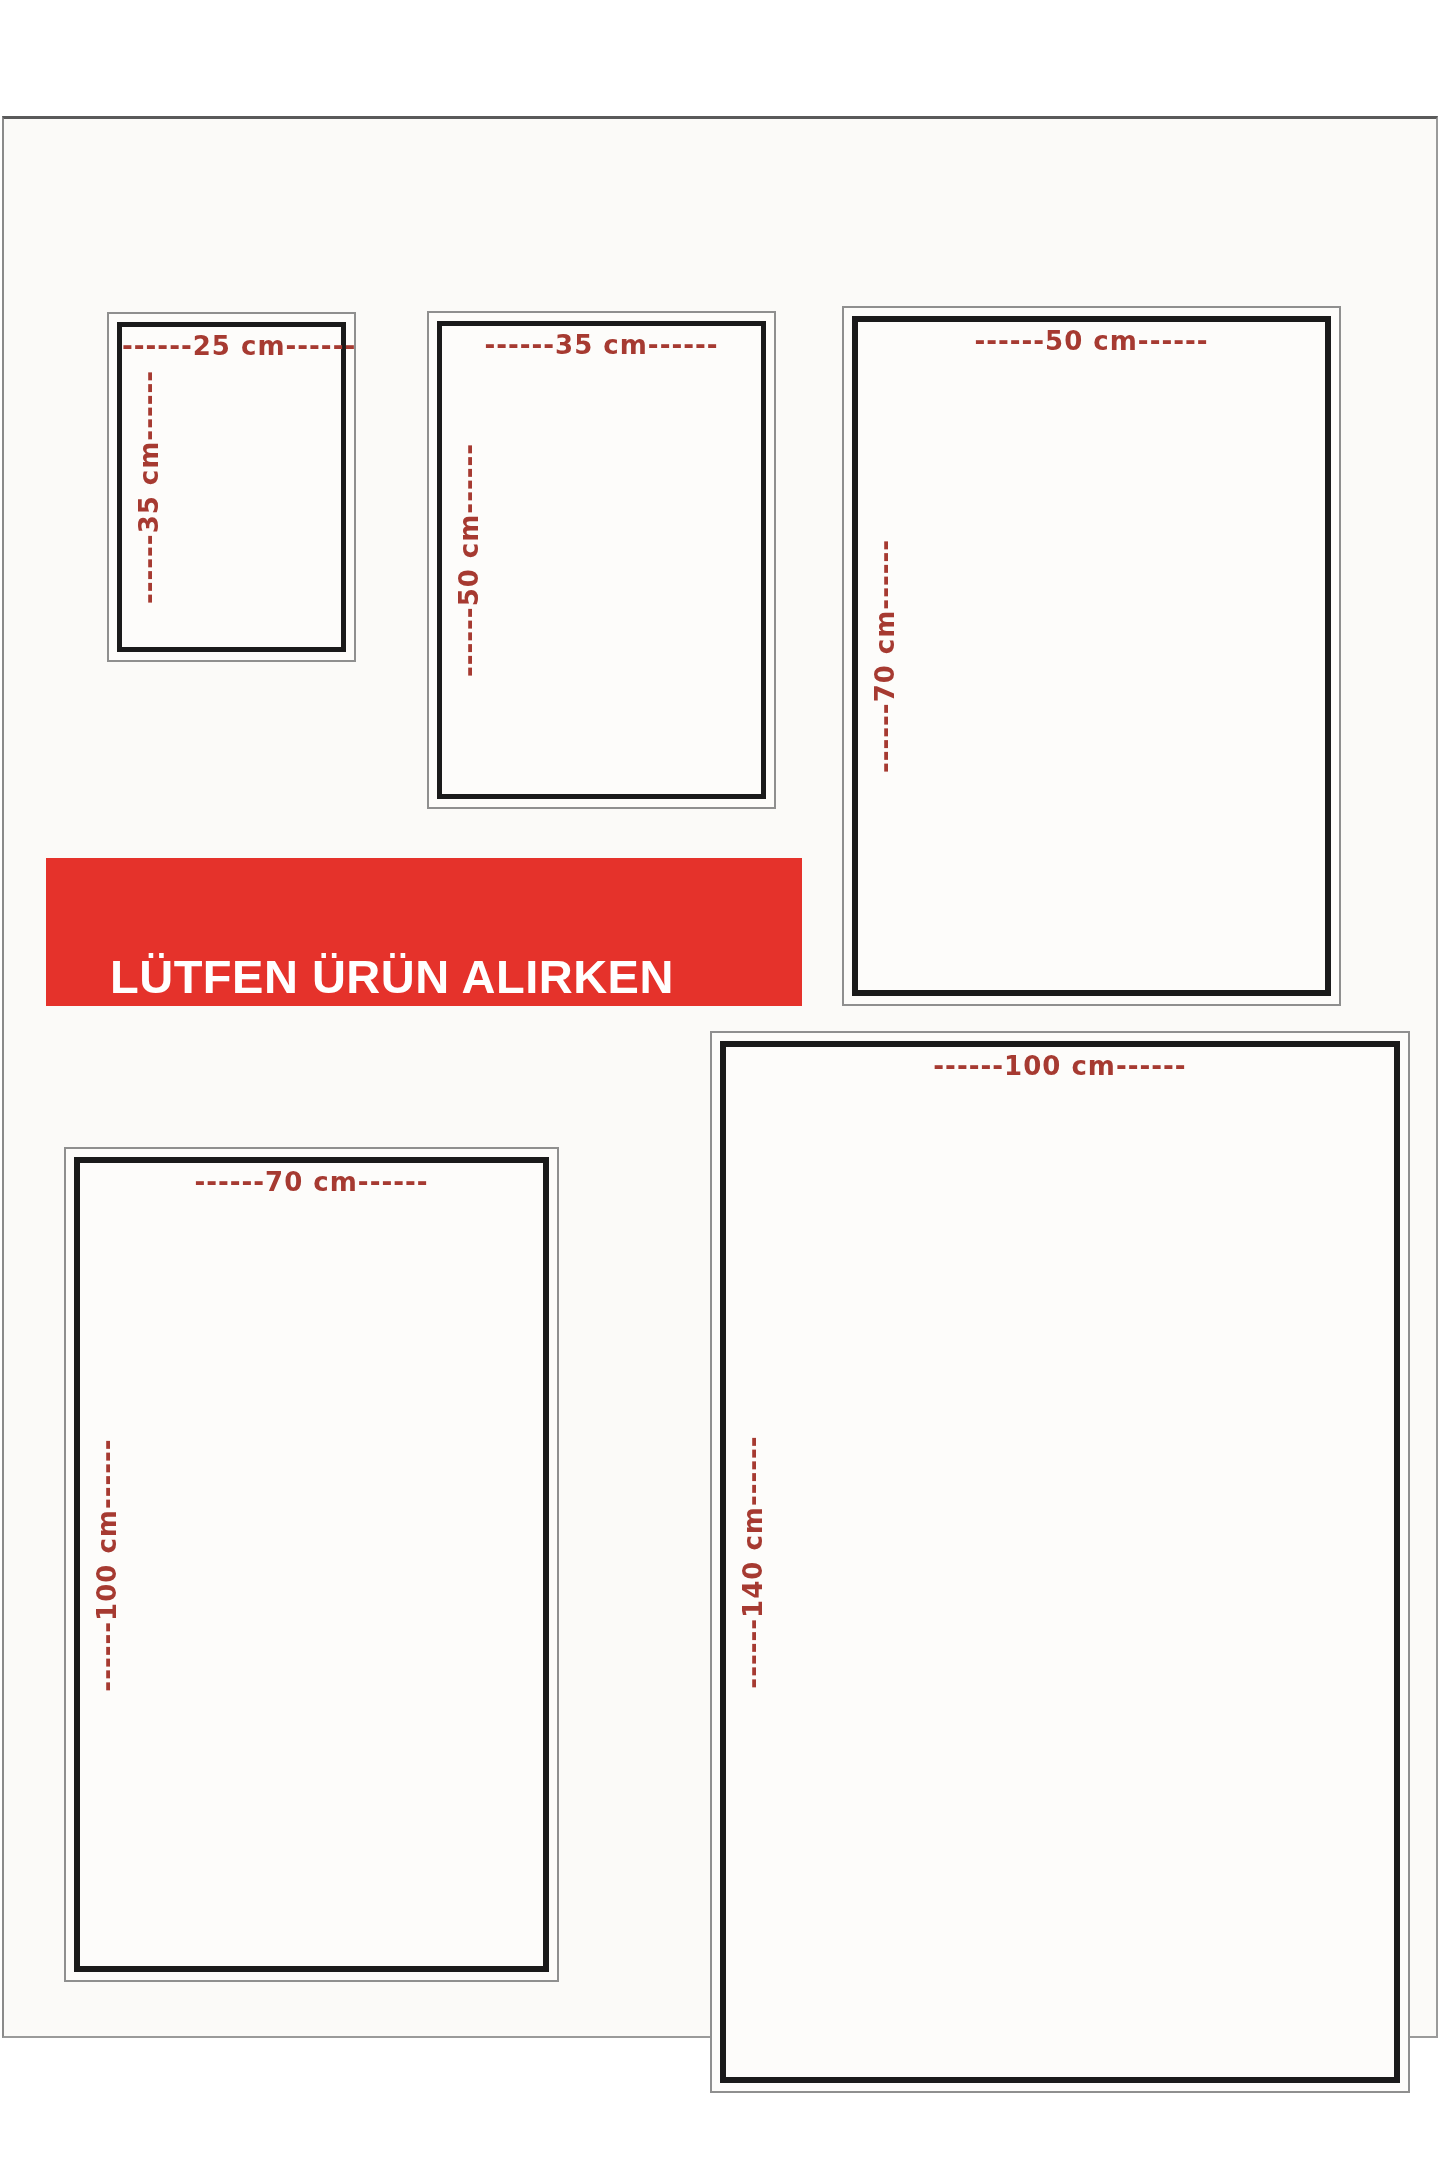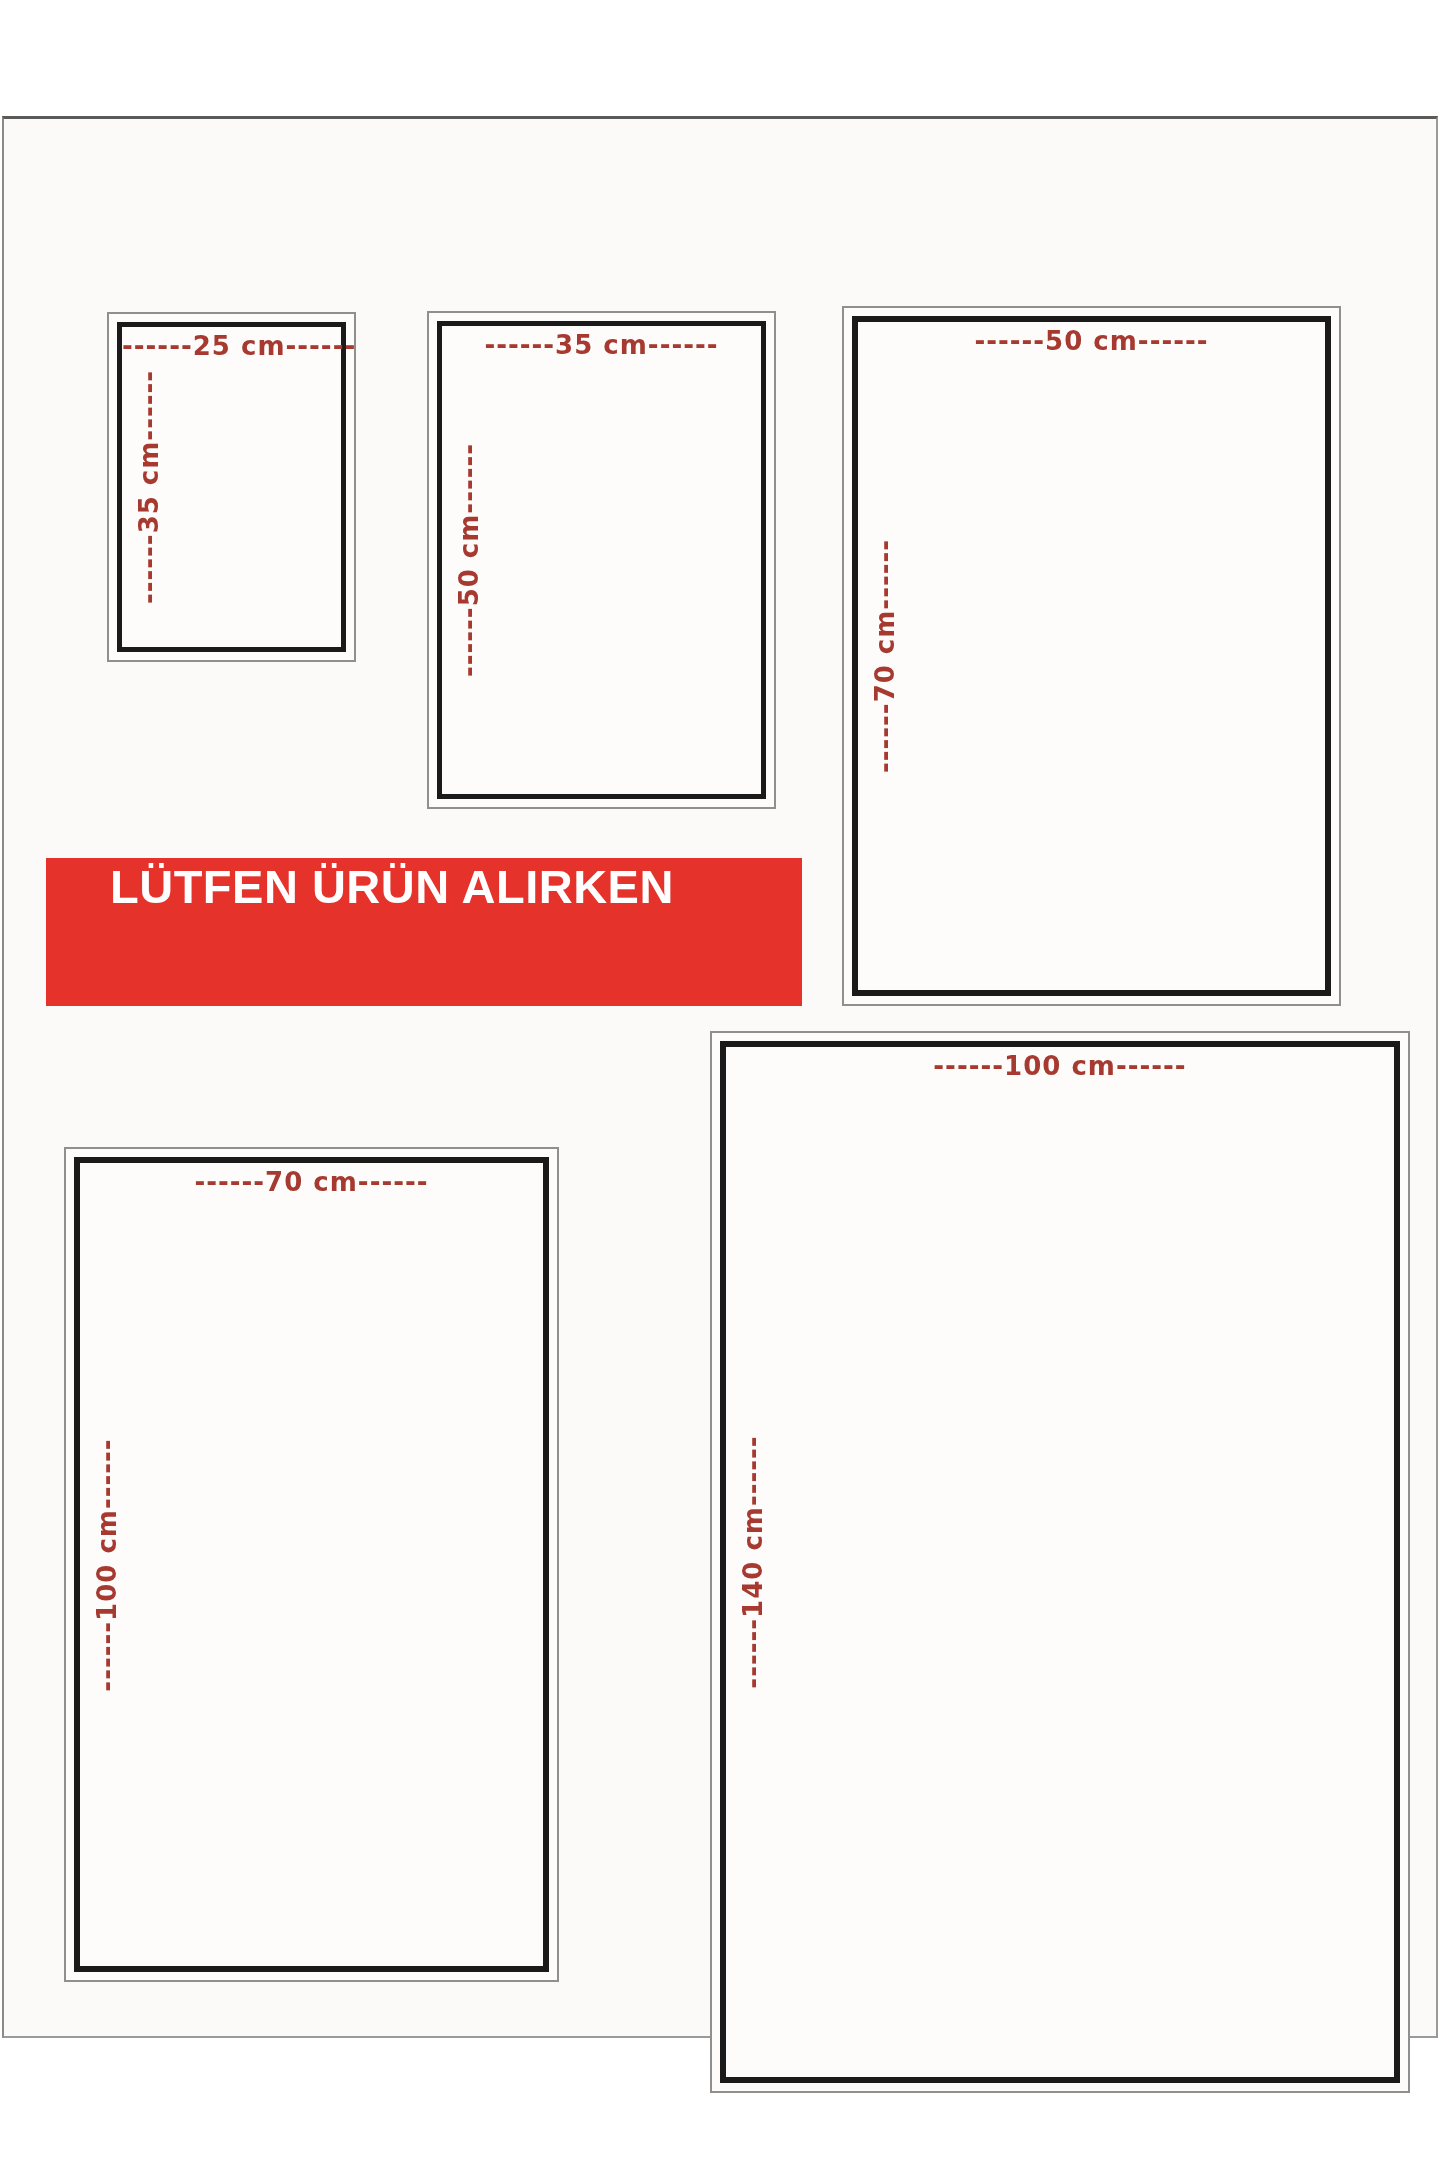--- a/index.html
+++ b/index.html
@@ -70,21 +70,21 @@
   }
   
   .banner{
     position:absolute;
     left:42px; top:739px;
     width:756px; height:148px;
     background:var(--banner-bg);
     color:var(--banner-text);
     display:flex;
     flex-direction:column;
-    justify-content:flex-start;
+    justify-content:flex-end;
     padding-left:64px;
     font-weight:700;
     font-size:47px;
     line-height:58px;
     letter-spacing:0.5px;
   }
 </style>
 </head>
 <body>
 

